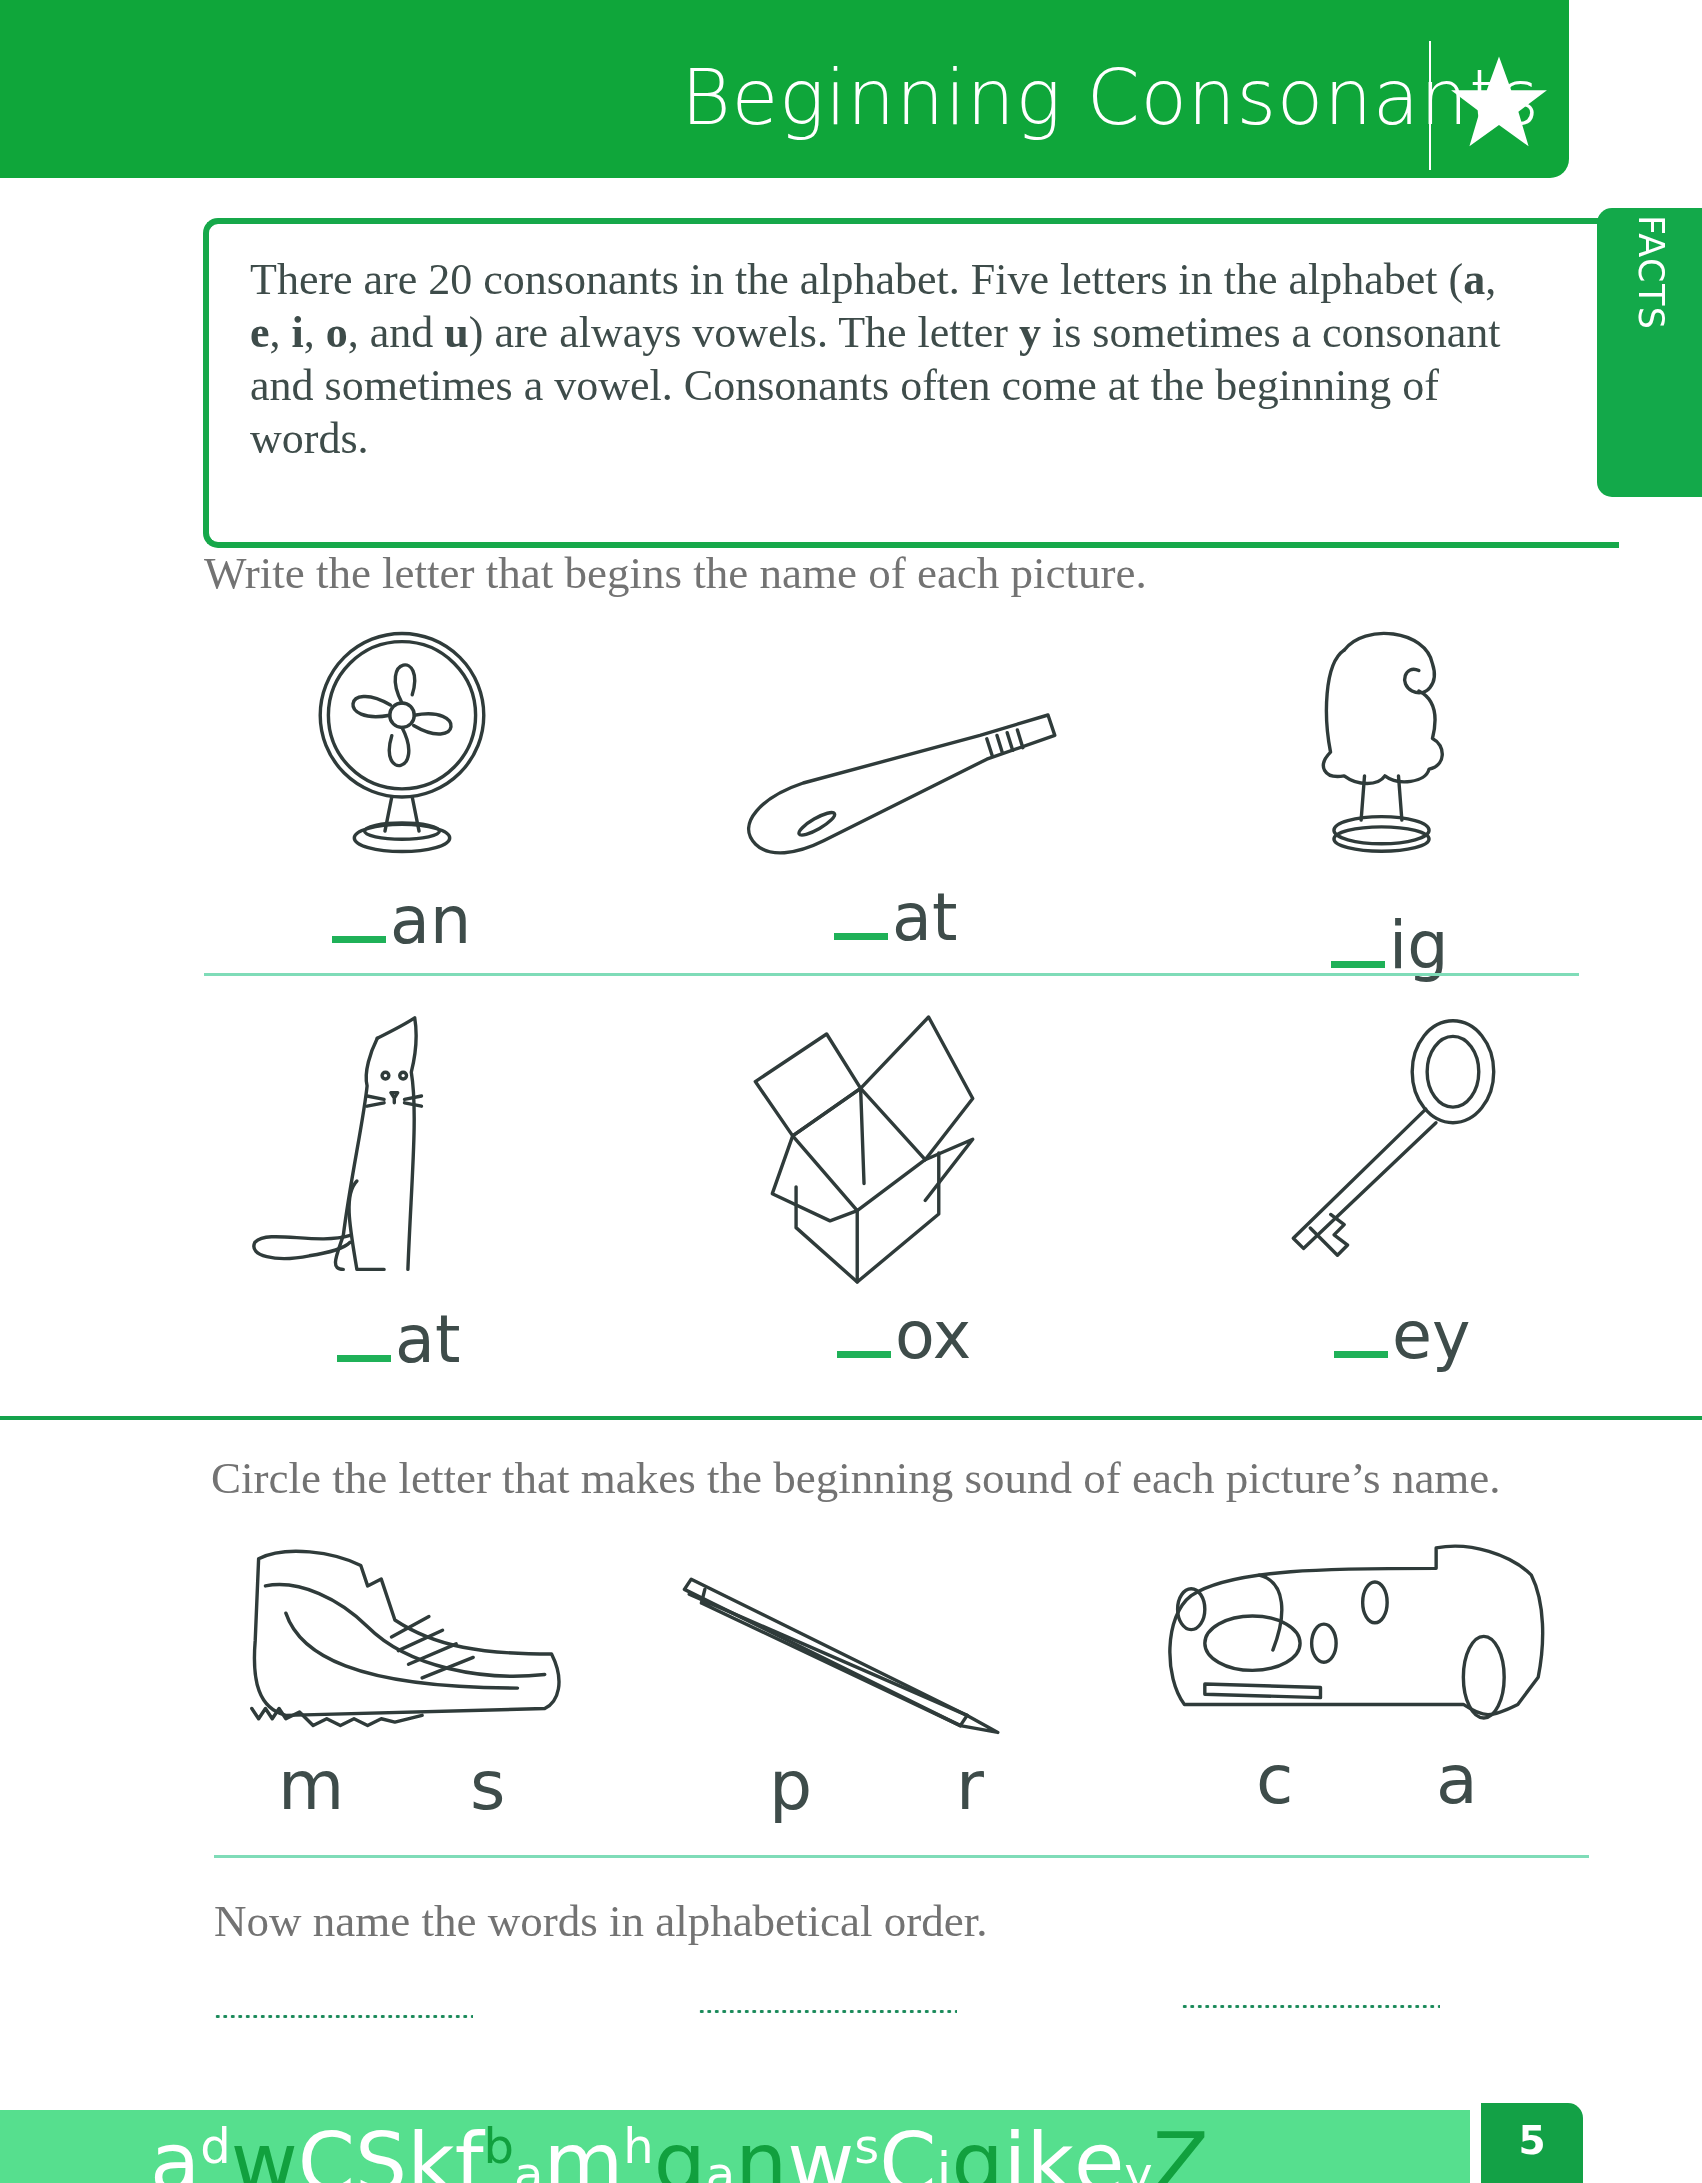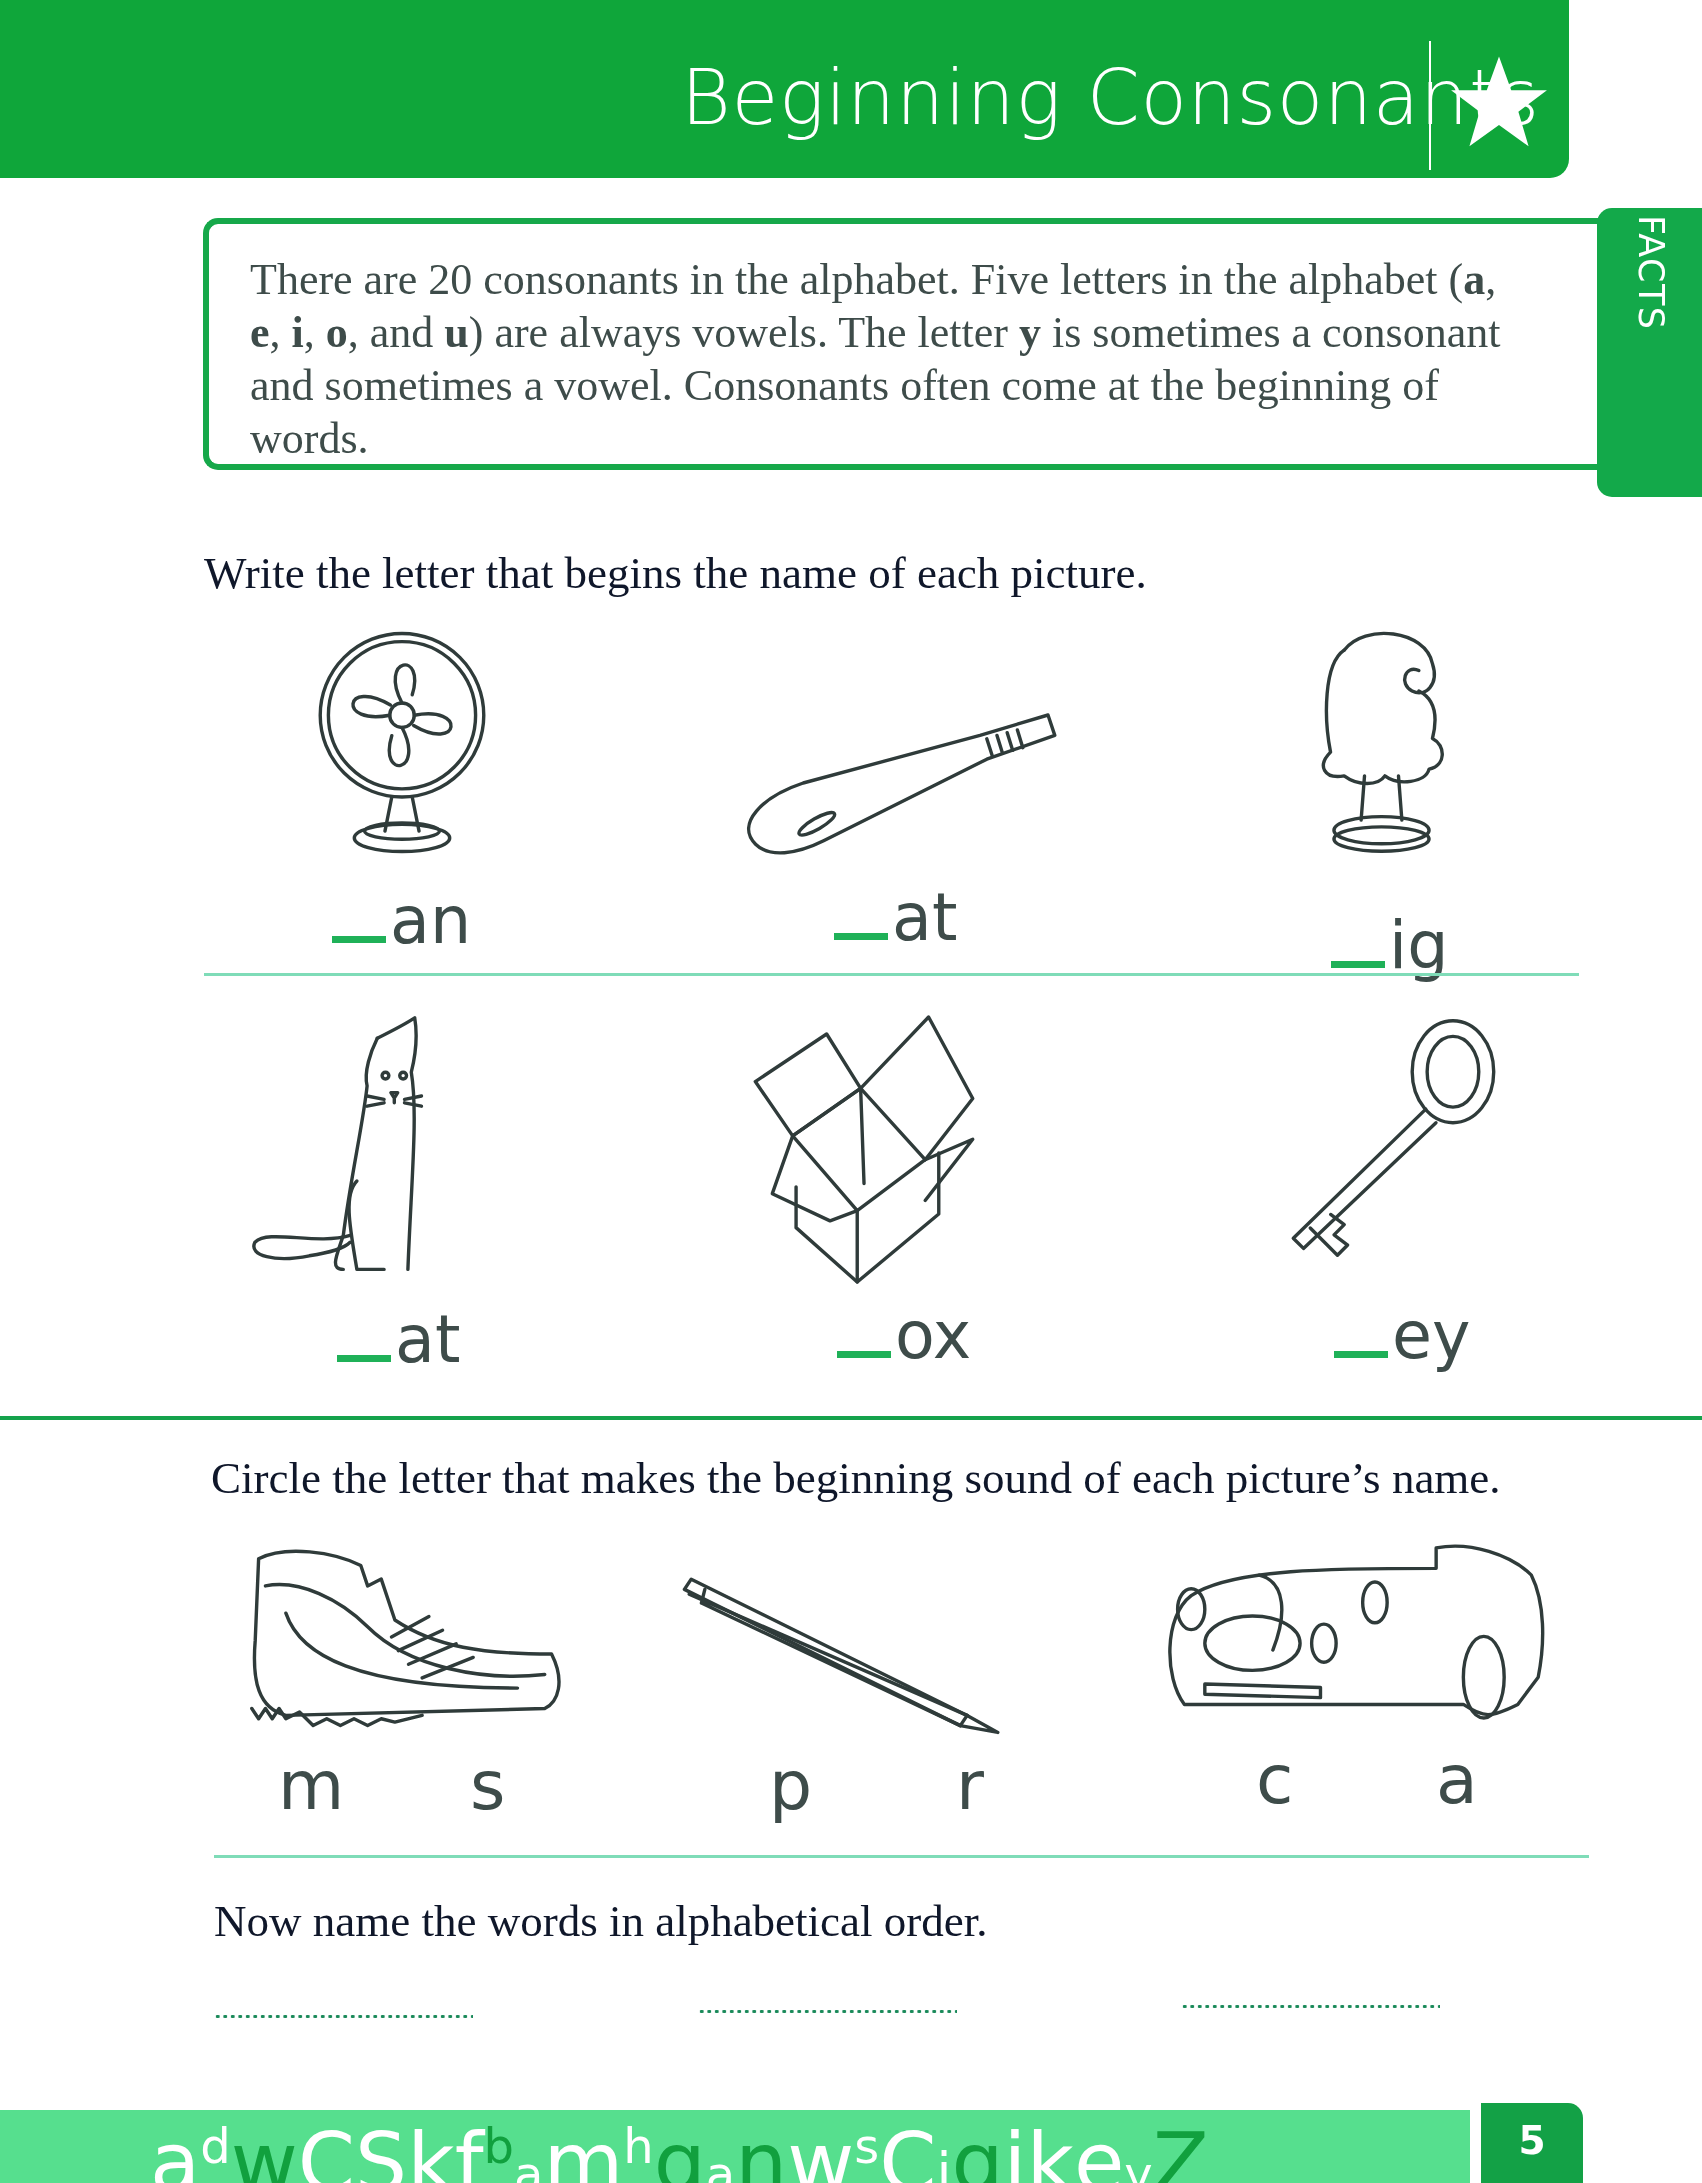--- a/index.html
+++ b/index.html
@@ -24,21 +24,21 @@
     line-height: 1;
   }
   .header-divider {
     position: absolute; left: 1429px; top: 41px; width: 2px; height: 129px;
     background: #ffffff;
   }
   .header-star { position: absolute; left: 1448px; top: 48px; width: 102px; height: 109px; }
 
   
   .facts-box {
-    left: 203px; top: 218px; width: 1416px; height: 252px;
+    left: 203px; top: 218px; width: 1416px; height: 330px;
     border: 6.1px solid #16a84a; border-right: none;
     border-radius: 15px 0 0 15px;
     box-sizing: border-box;
   }
   .facts-text {
     position: absolute; left: 41px; top: 29px; width: 1259px;
     font-size: 44px; line-height: 53px; color: #3e4c4a;
   }
   .facts-text b { font-weight: bold; }
   .facts-tab {
@@ -46,21 +46,21 @@
     background: #13a94a; border-radius: 15px 0 0 15px;
   }
   .facts-tab-label {
     position: absolute; left: 34px; top: 6.8px;
     writing-mode: vertical-rl;
     font-family: "DejaVu Sans", sans-serif; font-size: 35px;
     color: #ffffff; letter-spacing: 1.4px;
   }
 
   .instruction {
-    font-size: 45px; color: #0f172a; line-height: 1; white-space: nowrap;
+    font-size: 45px; color: #737373; line-height: 1; white-space: nowrap;
   }
 
   
   .pic { position: absolute; }
   .pic svg { width: 100%; height: 100%; overflow: visible; }
   .pic svg * { fill: none; stroke: #2f3b3a; stroke-width: 5; stroke-linecap: round; stroke-linejoin: round; }
 
   .word {
     position: absolute; font-family: "DejaVu Sans", sans-serif;
     font-size: 65px; color: #3e4c4a; line-height: 1; white-space: nowrap;

